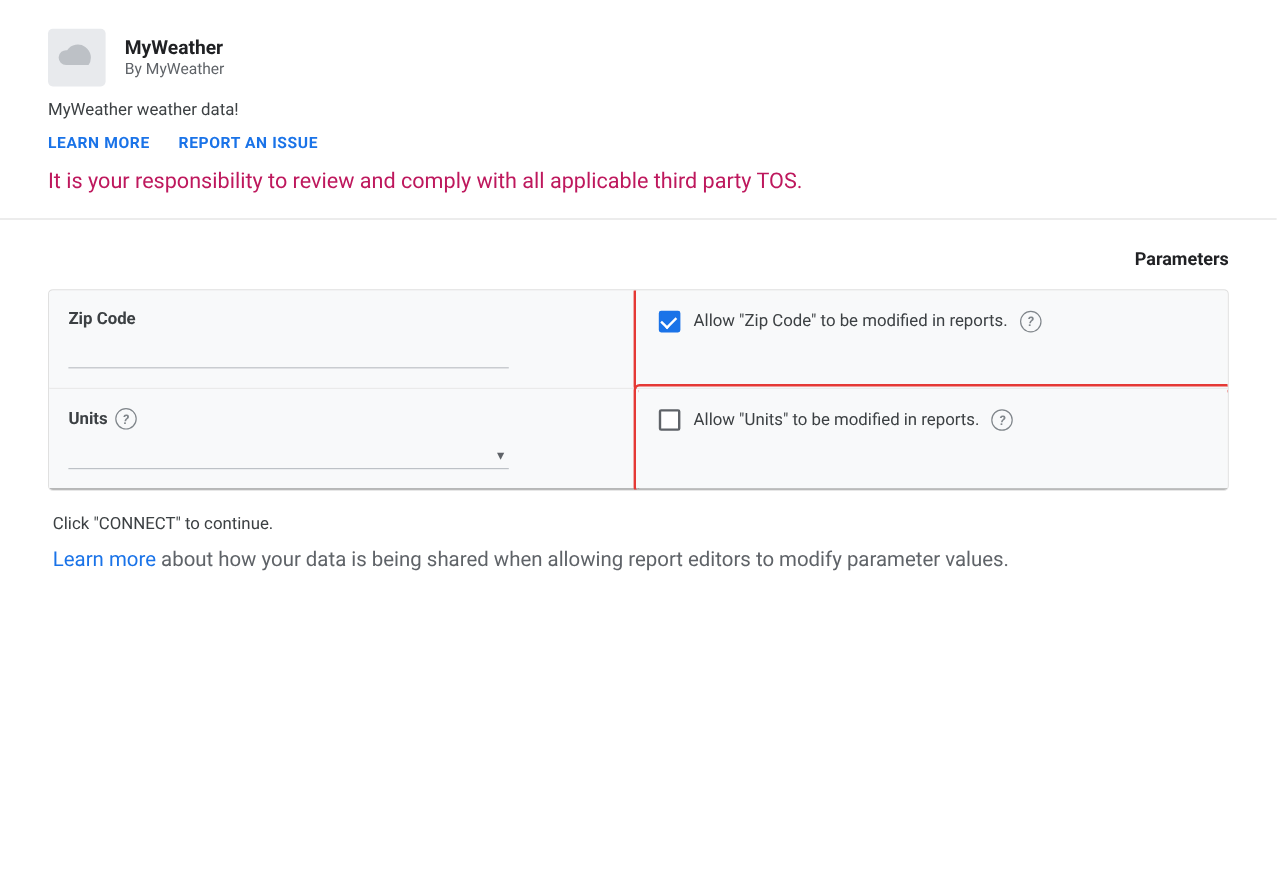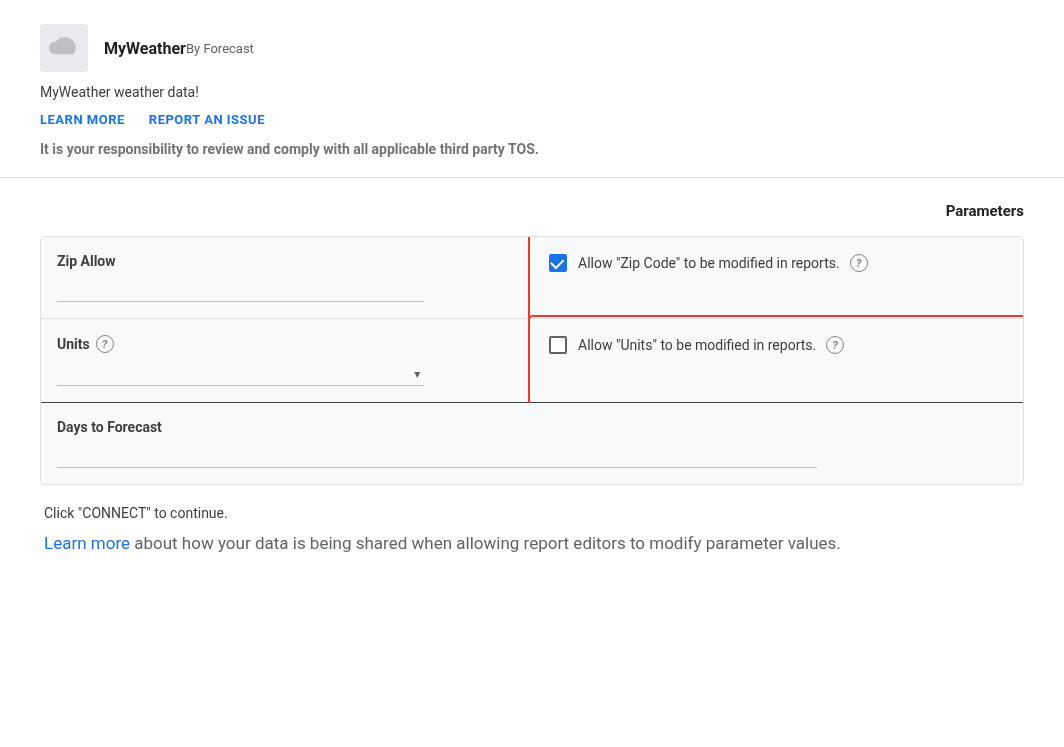--- a/index.html
+++ b/index.html
@@ -35,21 +35,21 @@
       flex-shrink: 0;
     }
 
     .cloud-icon-svg {
       width: 32px;
       height: 24px;
     }
 
     .app-title-block {
       display: flex;
-      flex-direction: row;
+      flex-direction: column;
     }
 
     .app-name {
       font-size: 16px;
       font-weight: 700;
       color: #202124;
     }
 
     .app-by {
       font-size: 13px;
@@ -73,24 +73,23 @@
     .app-link {
       font-size: 13px;
       font-weight: 700;
       color: #1a73e8;
       text-decoration: none;
       letter-spacing: 0.5px;
       text-transform: uppercase;
     }
 
     .tos-text {
-      font-size: 14px;
-      color: #737373;
+      font-size: 18px;
+      color: #be185d;
       margin-bottom: 20px;
-      font-weight: bold;
     }
 
     .divider {
       border: none;
       border-top: 1px solid #e0e0e0;
       margin: 0 -40px 24px -40px;
     }
 
     .section-title {
       font-size: 15px;
@@ -269,21 +268,21 @@
 <div class="page-container">
 
   <div class="app-header">
     <div class="app-icon">
       <svg class="cloud-icon-svg" viewBox="0 0 36 24" fill="none" xmlns="http://www.w3.org/2000/svg">
         <path d="M29 19H8a7 7 0 1 1 .93-13.94A9 9 0 1 1 29 19z" fill="#bdc1c6"></path>
       </svg>
     </div>
     <div class="app-title-block">
       <span class="app-name">MyWeather</span>
-      <span class="app-by">By Forecast</span>
+      <span class="app-by">By MyWeather</span>
     </div>
   </div>
 
   <p class="app-description">MyWeather weather data!</p>
 
   <div class="app-links">
     <a href="#" class="app-link">LEARN MORE</a>
     <a href="#" class="app-link">REPORT AN ISSUE</a>
   </div>
 
@@ -291,21 +290,21 @@
 
   <hr class="divider">
 
   <div class="section-title">Parameters</div>
 
   <div class="params-container">
 
     <div style="display: flex; border-bottom: 1px solid #e0e0e0;">
       <div class="param-left">
         <div class="param-label">
-          <span>Zip Allow</span>
+          <span>Zip Code</span>
         </div>
         <input class="param-input" type="text" value="" style="">
       </div>
       <div class="param-right highlight-box">
         <div class="allow-checkbox-row">
           <div class="checkbox-wrapper">
             <div class="checkbox-checked"></div>
           </div>
           <span class="allow-text">Allow "Zip Code" to be modified in reports.</span>
           <span class="help-icon">?</span>
@@ -332,28 +331,20 @@
         <div class="allow-checkbox-row">
           <div class="checkbox-wrapper">
             <div class="checkbox-unchecked"></div>
           </div>
           <span class="allow-text">Allow "Units" to be modified in reports.</span>
           <span class="help-icon">?</span>
         </div>
       </div>
     </div>
 
-    <div style="display: flex;">
-      <div class="param-left" style="width: 100%;">
-        <div class="param-label">
-          <span>Days to Forecast</span>
-        </div>
-        <input class="param-input" type="text" value="" style="">
-      </div>
-    </div>
 
   </div>
 
   <div class="footer-section">
     <p class="connect-text">Click "CONNECT" to continue.</p>
     <p class="learn-more-text">
       <a href="#" class="learn-more-link">Learn more</a><span> about how your data is being shared when allowing report editors to modify parameter values.</span>
     </p>
   </div>
 </div>

